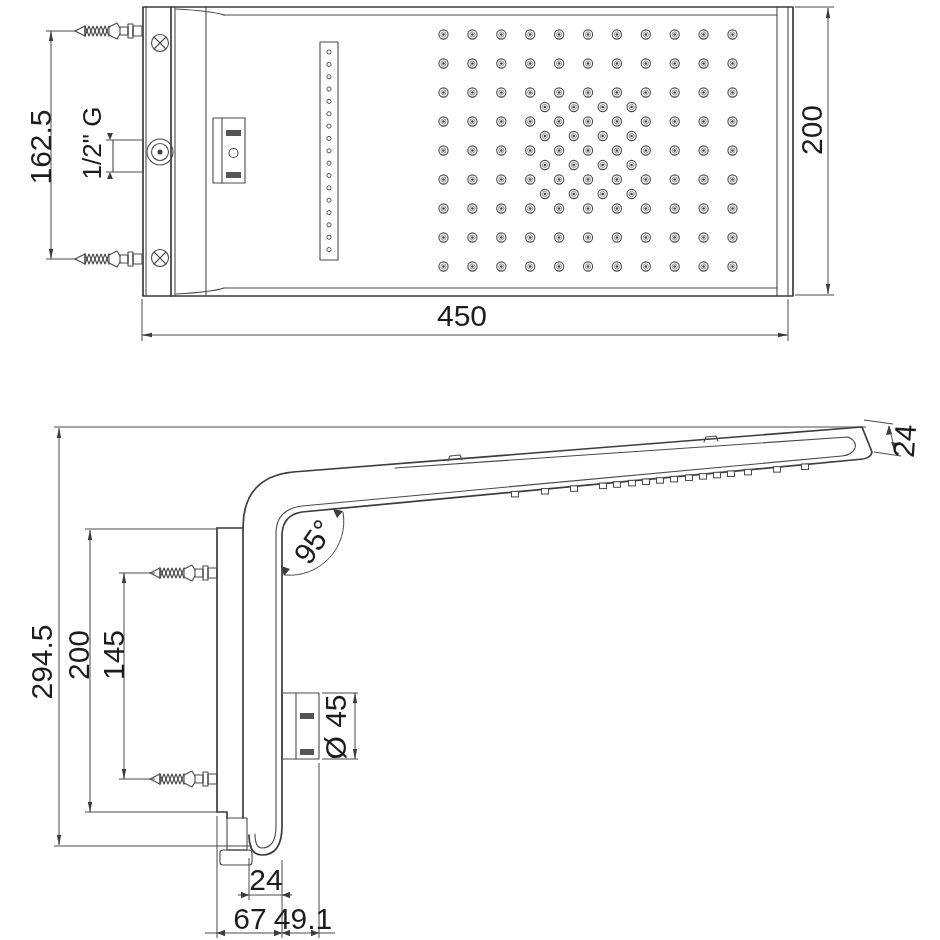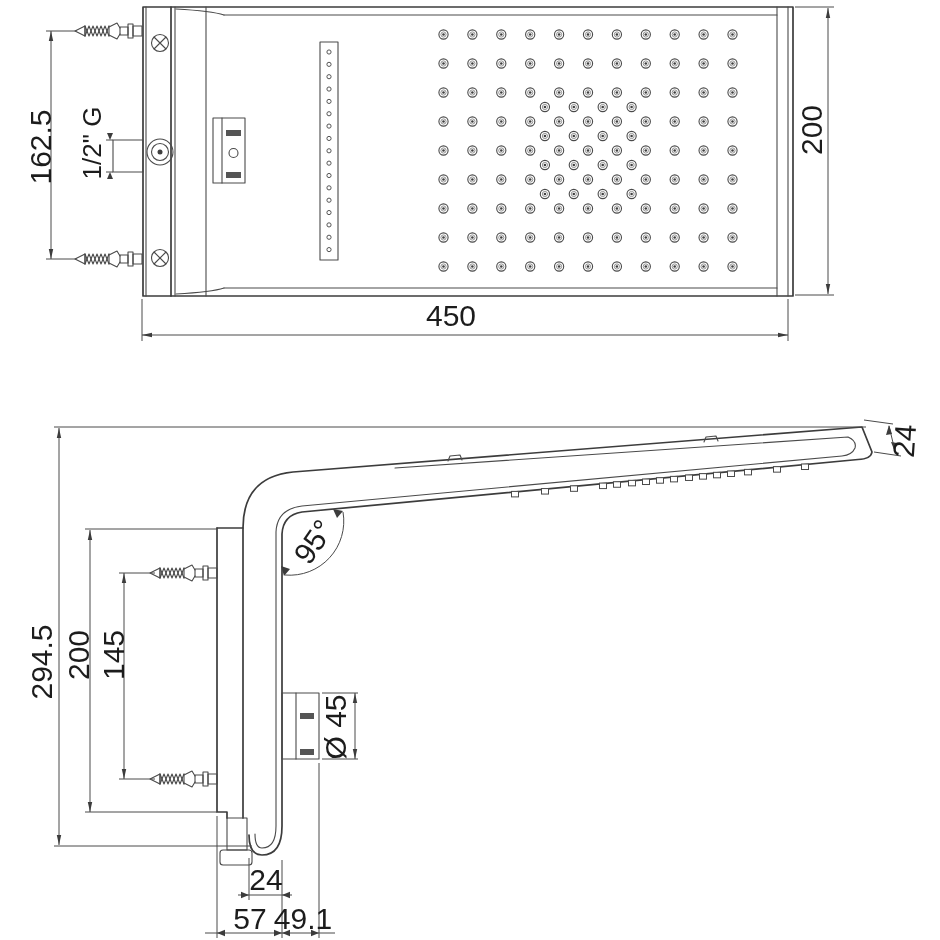--- a/index.html
+++ b/index.html
@@ -562,28 +562,28 @@
     <g class="dim">
       <path d="M217,816 V938 M319,763 V938 M205,933 H335"></path>
       <polygon class="arrow" points="217,933 225,929.8 225,936.2"></polygon>
       <polygon class="arrow" points="282,933 274,929.8 274,936.2"></polygon>
       <polygon class="arrow" points="282,933 290,929.8 290,936.2"></polygon>
       <polygon class="arrow" points="319,933 311,929.8 311,936.2"></polygon>
     </g>
   </g>
 </svg>
 
-<div class="lbl" style="left:451px;top:316px">450</div>
+<div class="lbl" style="left:462px;top:316px">450</div>
 <div class="lbl" style="left:812px;top:130px;--r:-90deg">200</div>
 <div class="lbl" style="left:41px;top:147px;--r:-90deg">162.5</div>
 <div class="lbl small" style="left:92px;top:143px;--r:-90deg">1/2" G</div>
 
 <div class="lbl" style="left:42px;top:662px;--r:-90deg">294.5</div>
 <div class="lbl" style="left:79px;top:655px;--r:-90deg">200</div>
 <div class="lbl" style="left:114px;top:655px;--r:-90deg">145</div>
 <div class="lbl" style="left:314px;top:542px;--r:-55deg">95°</div>
 <div class="lbl" style="left:905px;top:441px;--r:-86deg">24</div>
 <div class="lbl" style="left:336px;top:727px;--r:-90deg">Ø 45</div>
 <div class="lbl" style="left:266px;top:880px">24</div>
-<div class="lbl" style="left:250px;top:919px">57</div>
+<div class="lbl" style="left:250px;top:919px">67</div>
 <div class="lbl" style="left:303px;top:919px">49.1</div>
 
 </div>
 
 </body></html>

